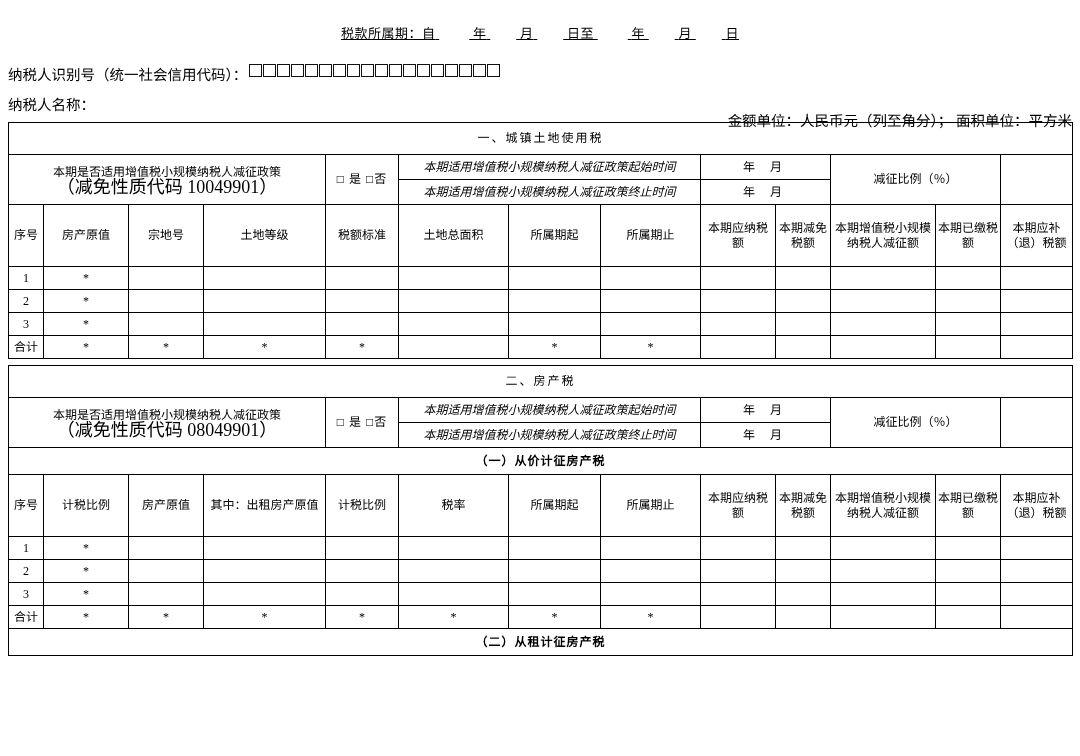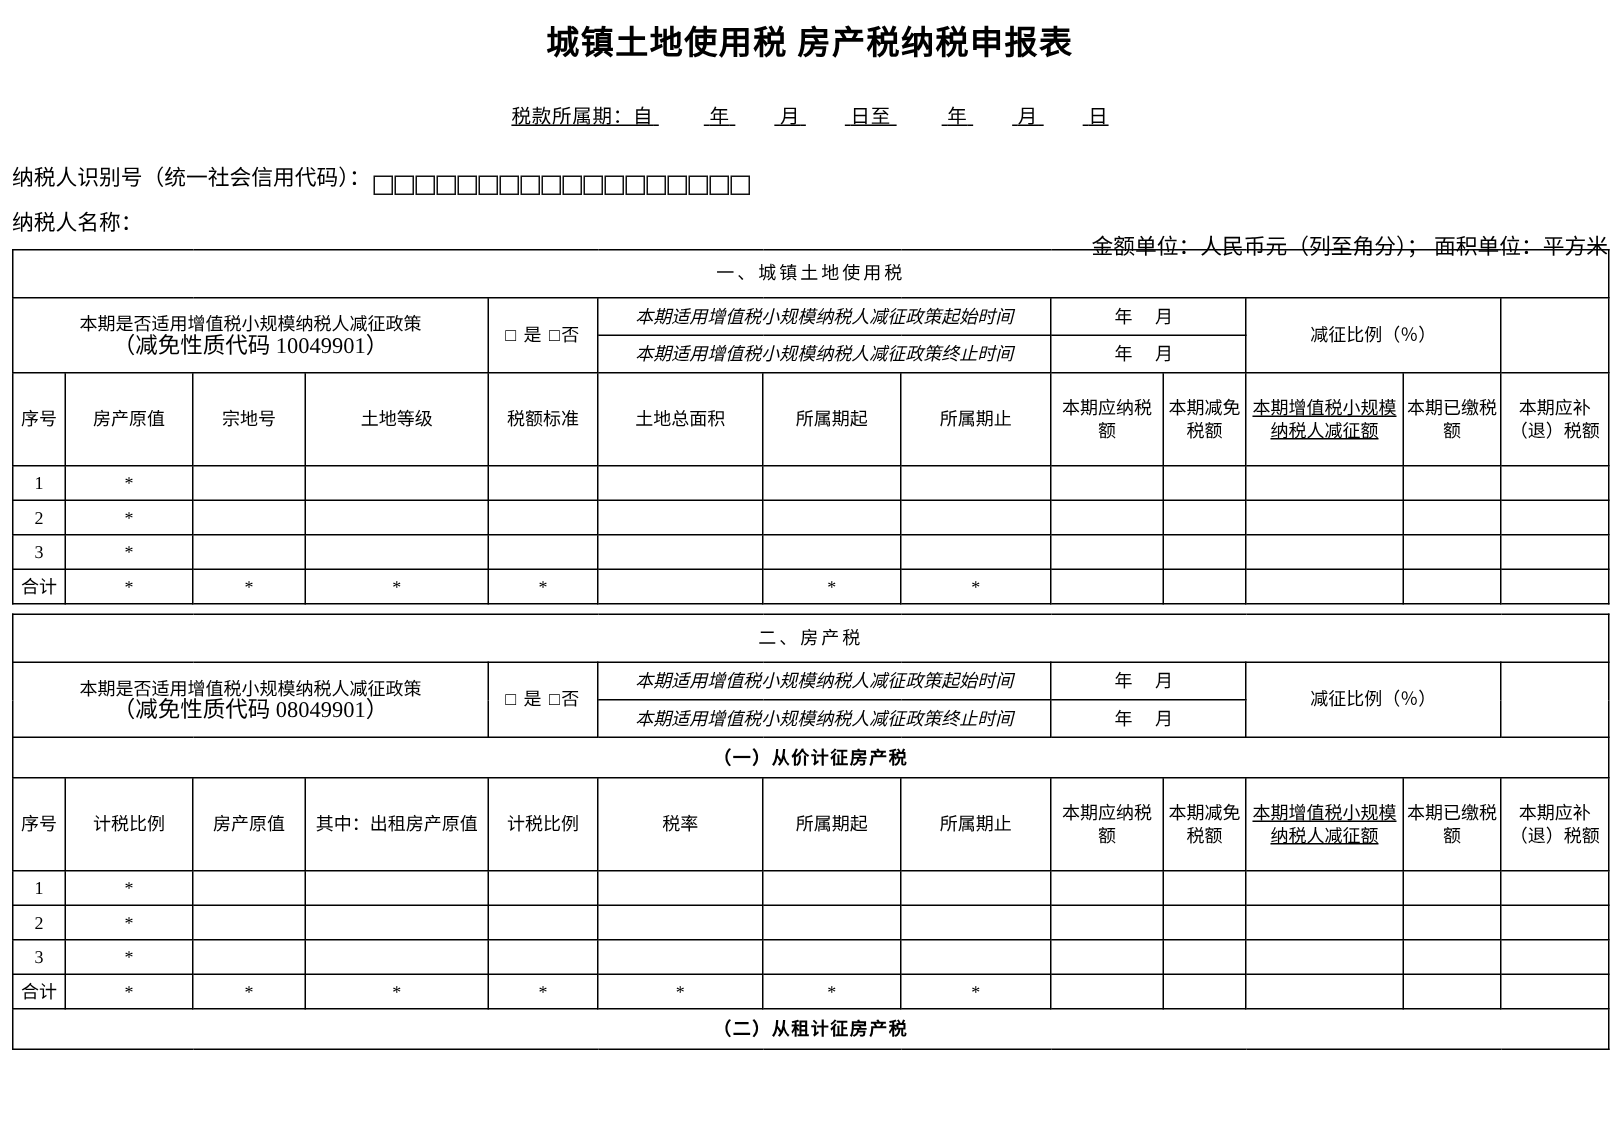--- a/index.html
+++ b/index.html
@@ -42,21 +42,21 @@
     text-decoration: underline;
   }
   .doc-period .gap-m { display: inline-block; width: 26px; }
   .doc-period .gap-l { display: inline-block; width: 30px; }
 
   .idline {
     margin: 20px 0 0 8px;
     font-size: 14.5px;
     line-height: 22px;
     display: flex;
-    align-items: flex-end;
+    align-items: flex-start;
   }
   .code-boxes {
     display: inline-flex;
     margin-left: 2px;
   }
   .code-boxes i {
     display: inline-block;
     width: 13px;
     height: 13px;
     border: 1px solid #111;
@@ -106,21 +106,21 @@
     height: 27px;
     letter-spacing: 1px;
     font-weight: bold;
   }
   td.policy-label {
     font-size: 13px;
     line-height: 21px;
     padding: 4px 6px;
   }
   td.policy-label .code {
-    font-size: 15px;
+    font-size: 18px;
   }
   td.checkbox-cell {
     font-size: 12.5px;
     letter-spacing: 1px;
   }
   td.policy-sub {
     font-size: 12px;
     padding: 3px 4px;
     height: 25px;
     font-style: italic;
@@ -132,37 +132,36 @@
   }
   td.ratio {
     font-size: 13px;
   }
   td.colhead {
     font-size: 12px;
     line-height: 15px;
     height: 62px;
     padding: 2px 1px;
   }
-  td.colhead.tall { line-height: 15px; text-decoration: underline; }
+  td.colhead.tall { line-height: 15px; }
   td.data {
     height: 23px;
   }
   td.rowno {
     font-size: 12.5px;
   }
   td.total-label {
     font-size: 12.5px;
   }
 </style>
 </head>
 <body>
 
 <div class="page">
 
-  <div class="doc-title">城镇土地使用税  房产税纳税申报表</div>
 
   <div class="doc-period">
     <span>税款所属期：自</span>
     <span class="gap-l"></span>
     <span>年</span>
     <span class="gap-m"></span>
     <span>月</span>
     <span class="gap-m"></span>
     <span>日至</span>
     <span class="gap-l"></span>

